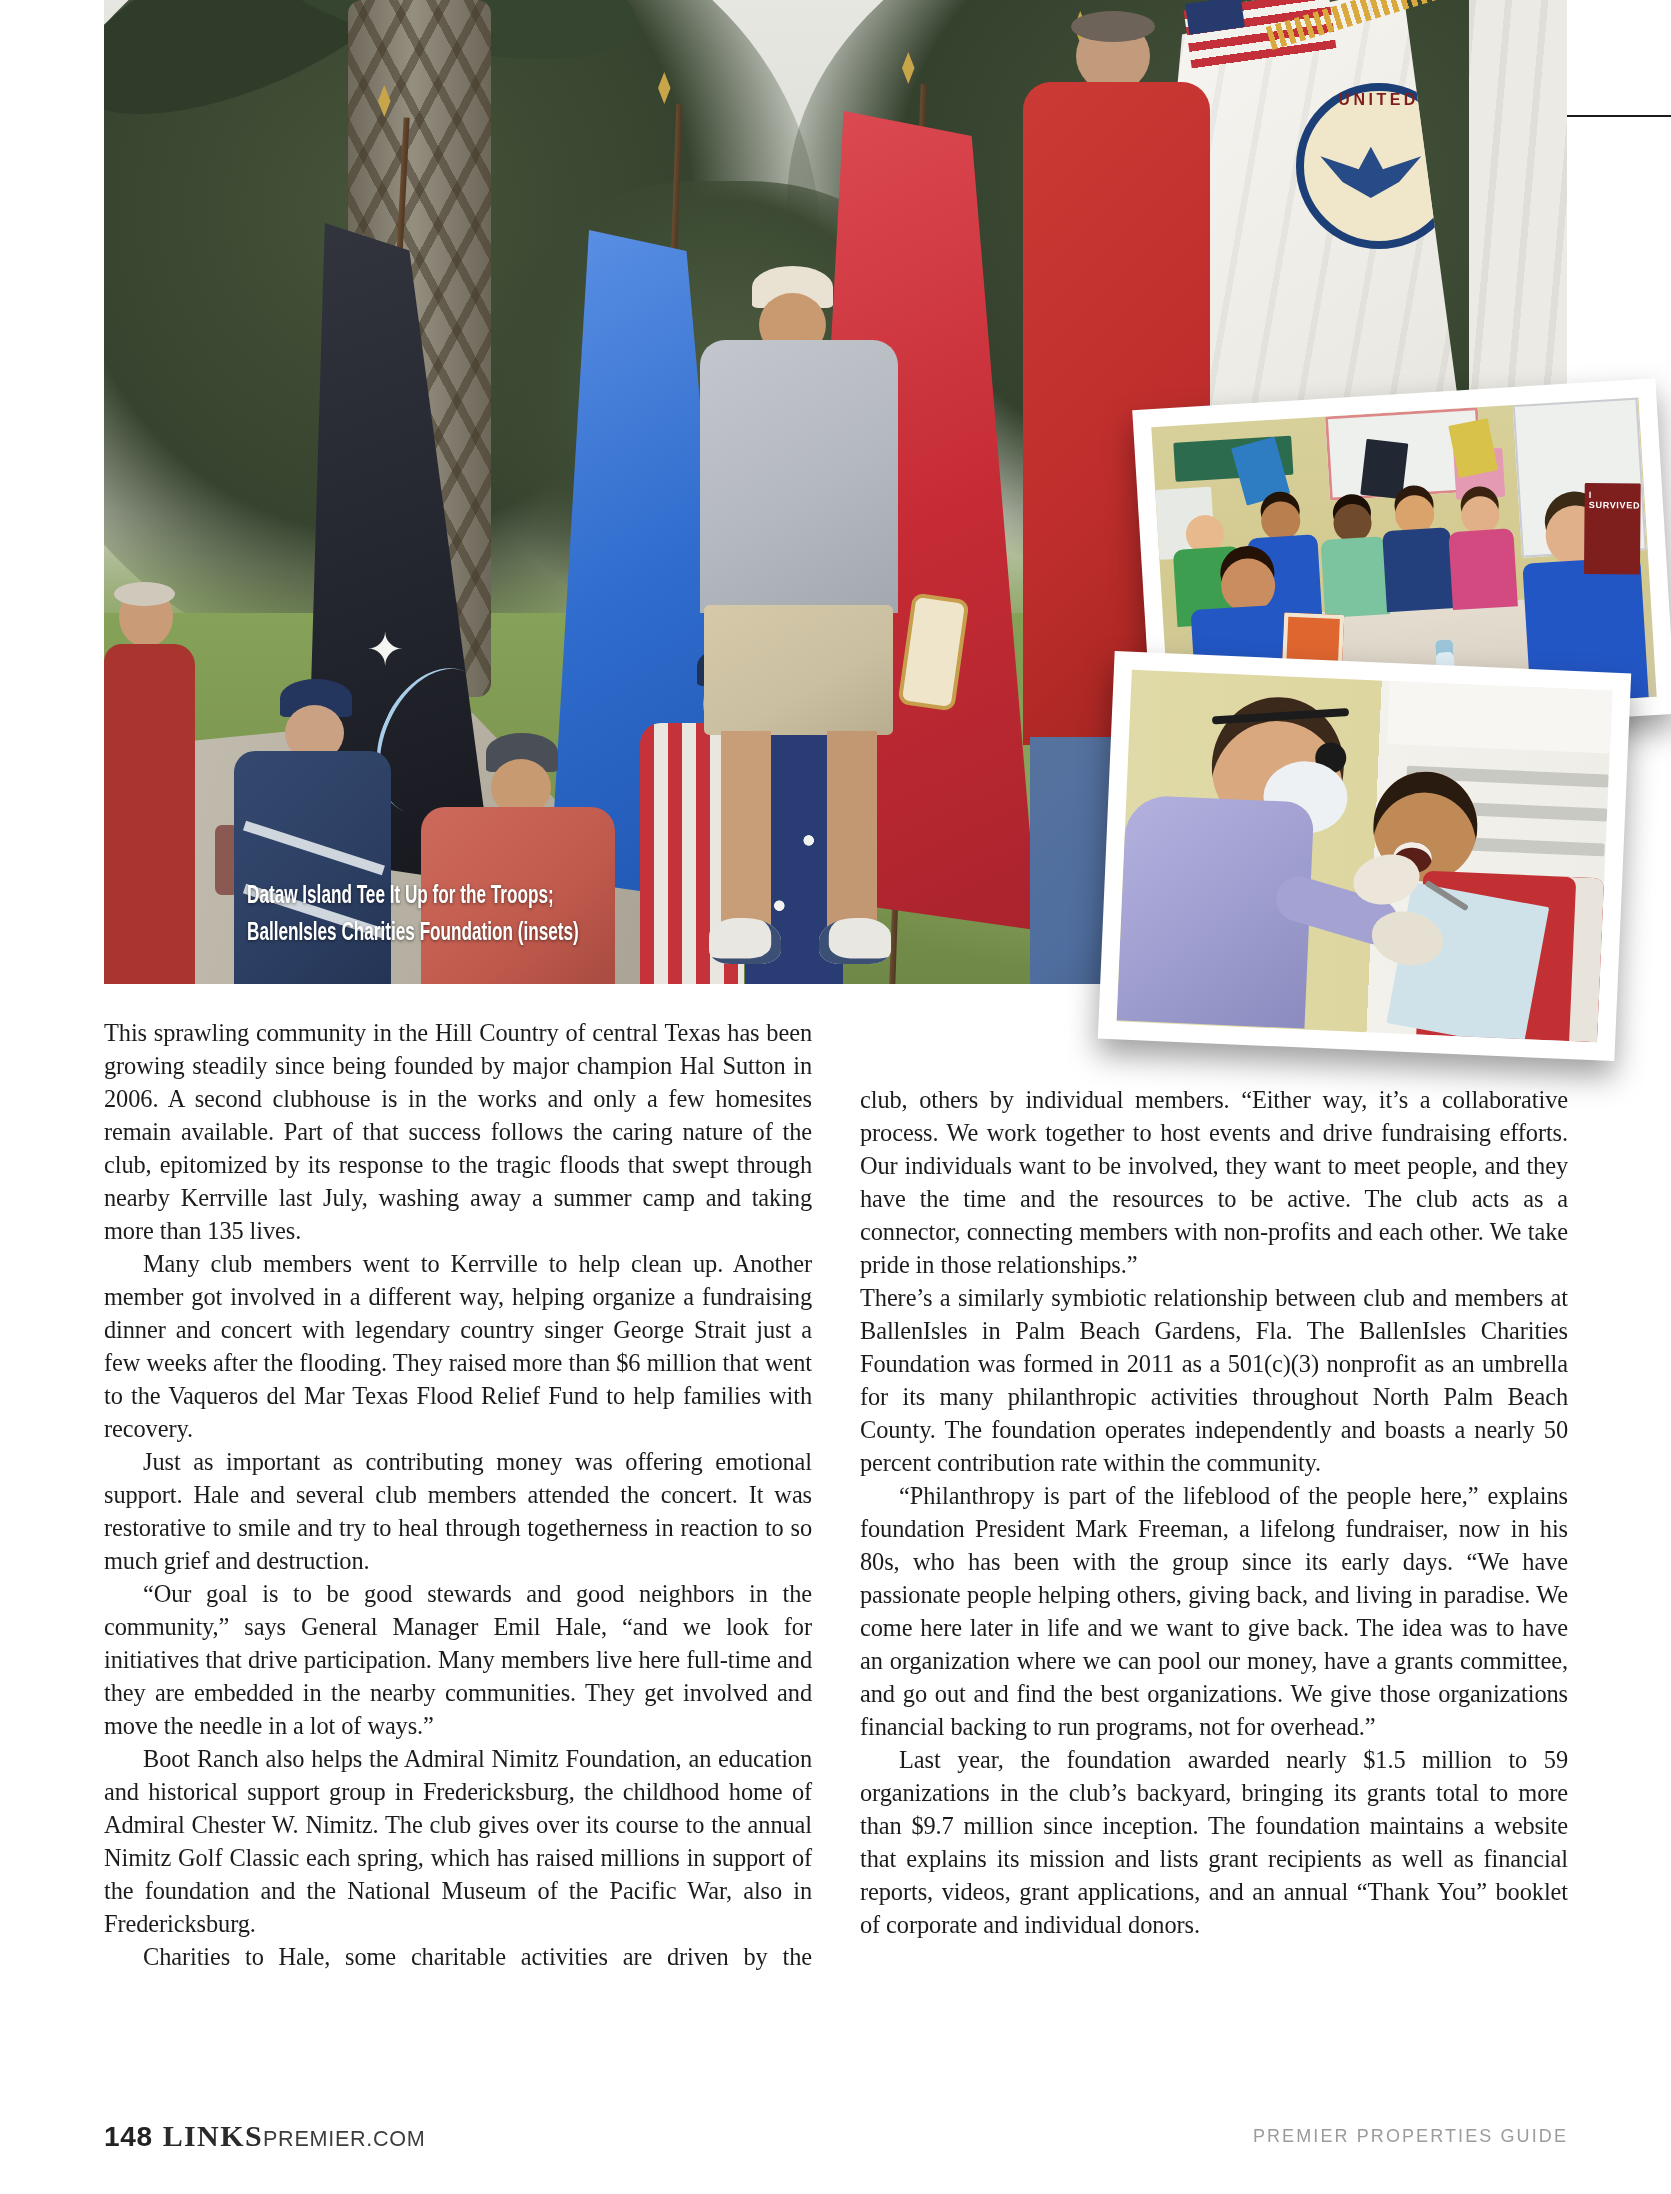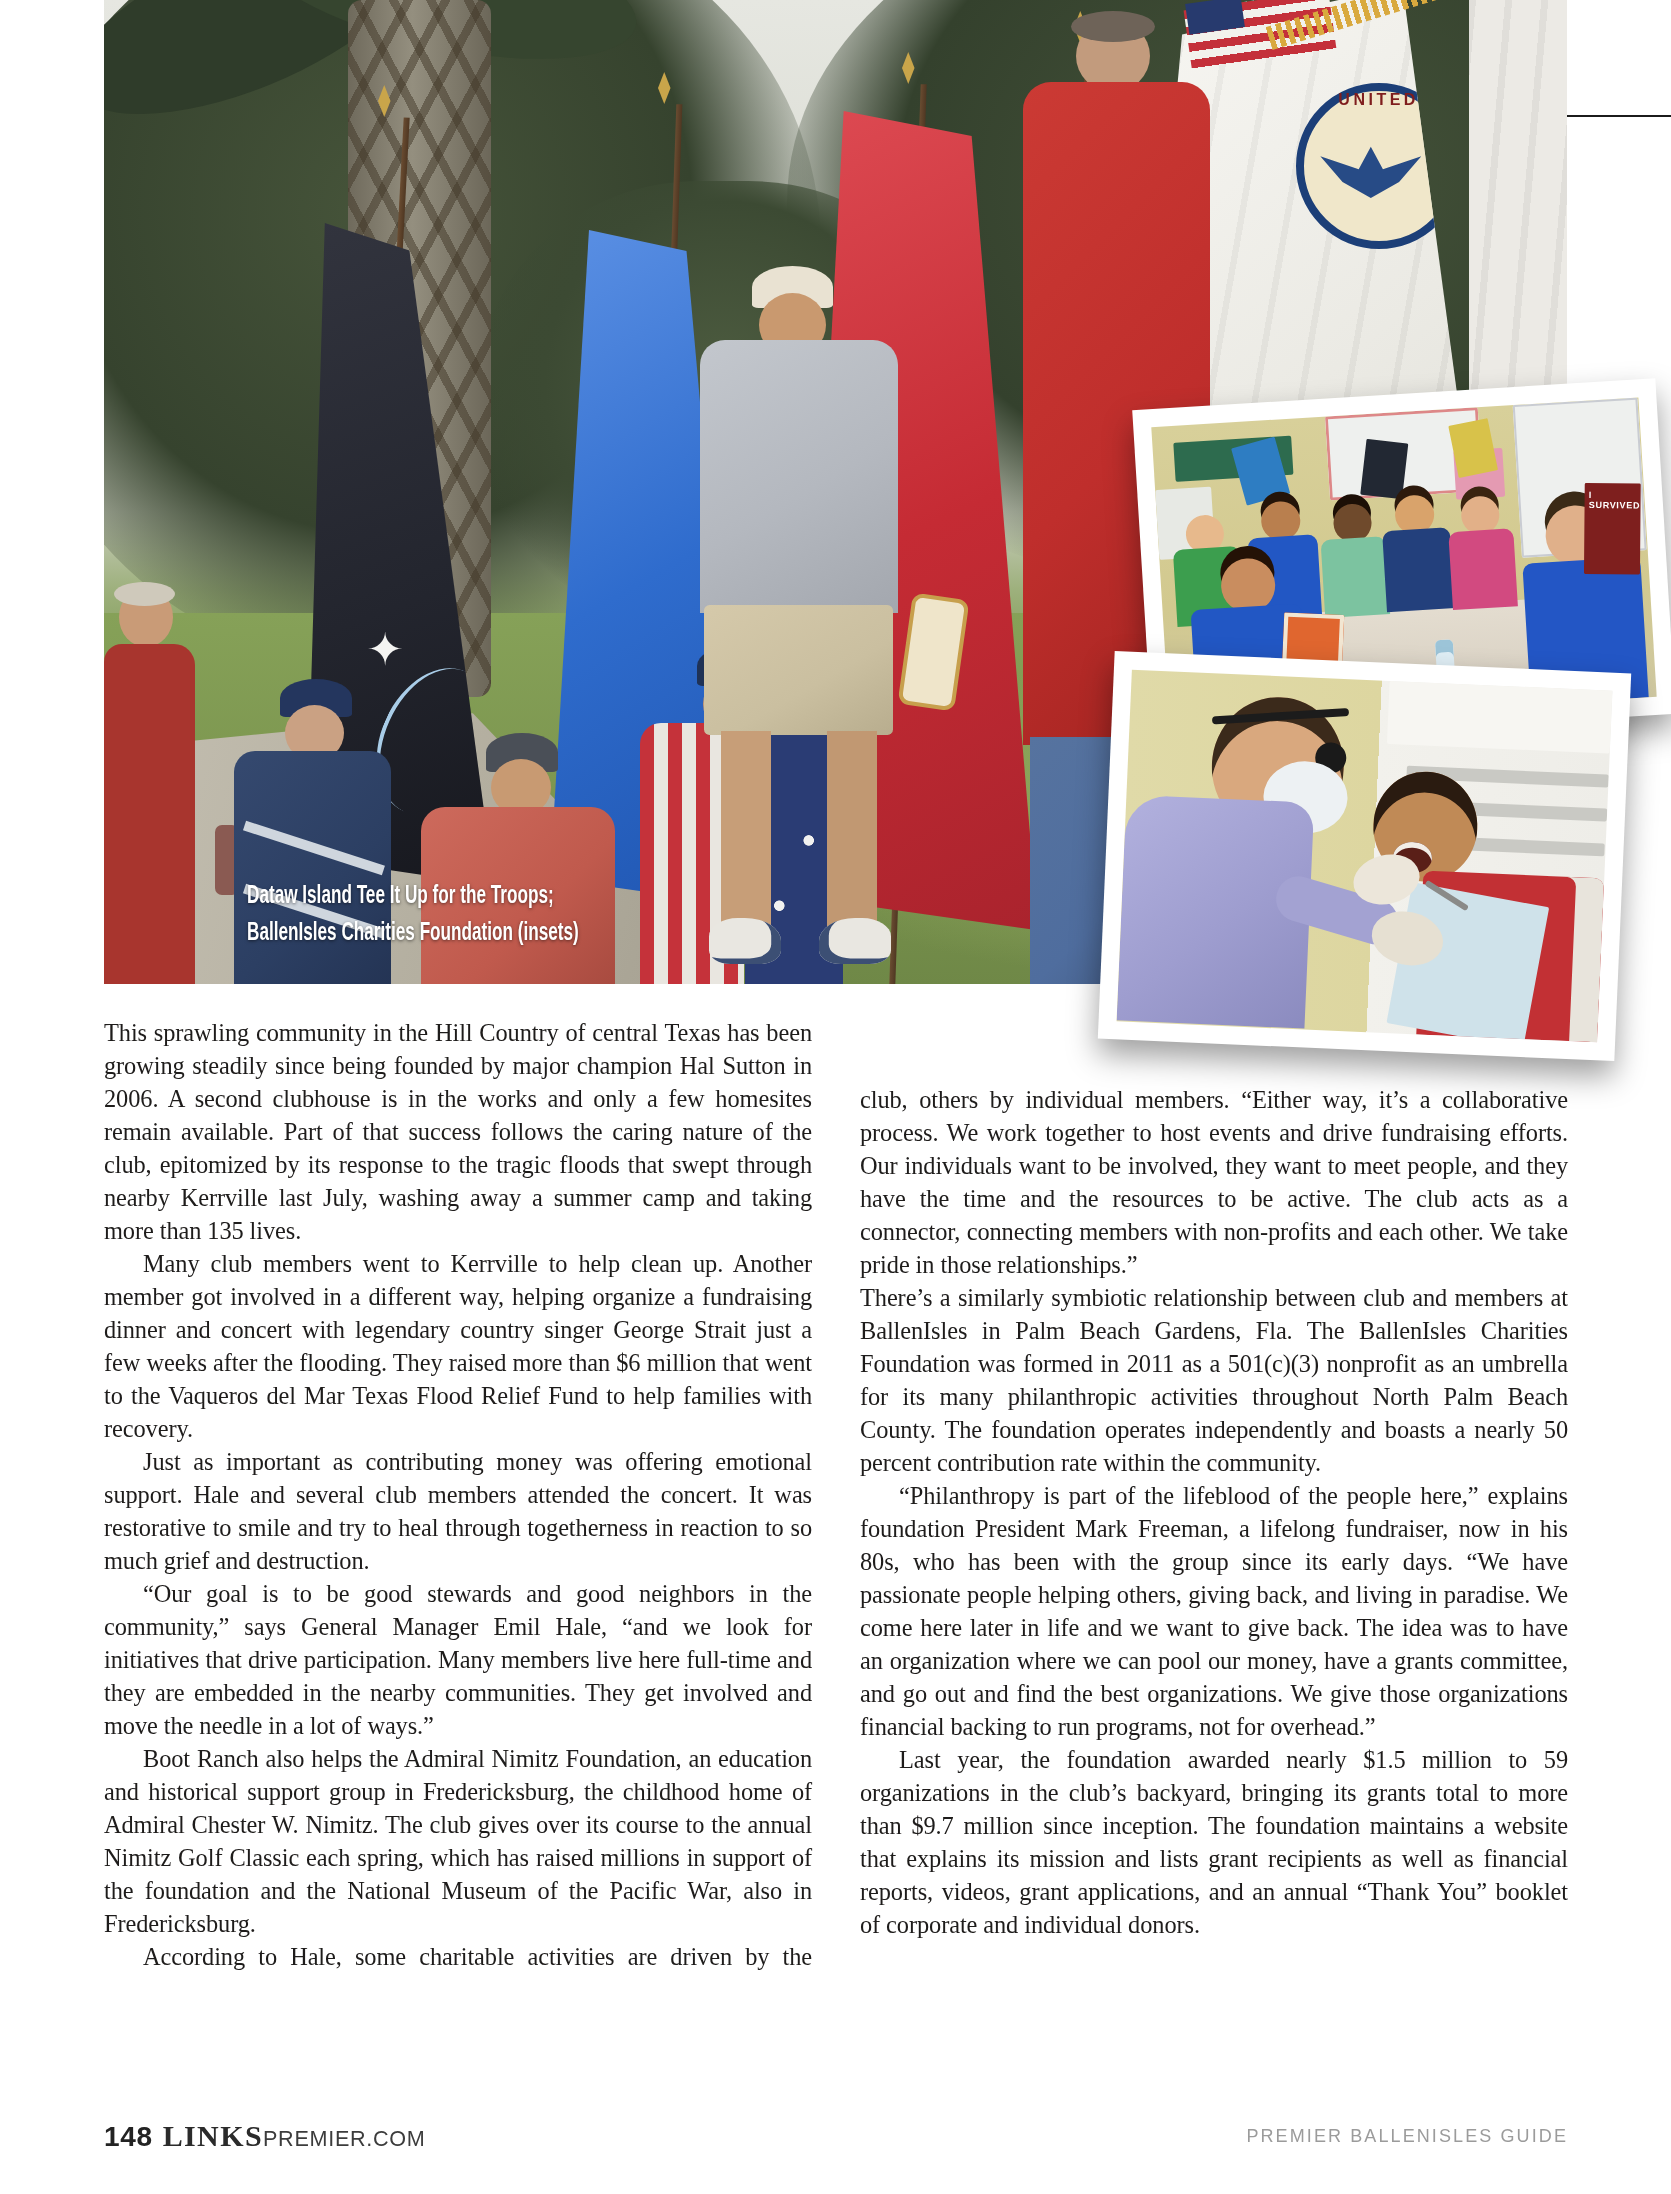--- a/index.html
+++ b/index.html
@@ -270,27 +270,27 @@
 </div>
 
 <div class="abs" id="corner-line"></div>
 
 <div class="col" id="col-left">
   <p>This sprawling community in the Hill Country of central Texas has been growing steadily since being founded by major champion Hal Sutton in 2006. A second clubhouse is in the works and only a few homesites remain available. Part of that success follows the caring nature of the club, epitomized by its response to the tragic floods that swept through nearby Kerrville last July, washing away a summer camp and taking more than 135 lives.</p>
   <p class="indent">Many club members went to Kerrville to help clean up. Another member got involved in a different way, helping organize a fundraising dinner and concert with legendary country singer George Strait just a few weeks after the flooding. They raised more than $6 million that went to the Vaqueros del Mar Texas Flood Relief Fund to help families with recovery.</p>
   <p class="indent">Just as important as contributing money was offering emotional support. Hale and several club members attended the concert. It was restorative to smile and try to heal through togetherness in reaction to so much grief and destruction.</p>
   <p class="indent">“Our goal is to be good stewards and good neighbors in the community,” says General Manager Emil Hale, “and we look for initiatives that drive participation. Many members live here full-time and they are embedded in the nearby communities. They get involved and move the needle in a lot of ways.”</p>
   <p class="indent">Boot Ranch also helps the Admiral Nimitz Foundation, an education and historical support group in Fredericksburg, the childhood home of Admiral Chester W. Nimitz. The club gives over its course to the annual Nimitz Golf Classic each spring, which has raised millions in support of the foundation and the National Museum of the Pacific War, also in Fredericksburg.</p>
-  <p class="indent fill">According to Hale, some charitable activities are driven by the</p>
+  <p class="indent fill">Charities to Hale, some charitable activities are driven by the</p>
 </div>
 
 <div class="col" id="col-right">
   <p>club, others by individual members. “Either way, it’s a collaborative process. We work together to host events and drive fundraising efforts. Our individuals want to be involved, they want to meet people, and they have the time and the resources to be active. The club acts as a connector, connecting members with non-profits and each other. We take pride in those relationships.”</p>
   <p>There’s a similarly symbiotic relationship between club and members at BallenIsles in Palm Beach Gardens, Fla. The BallenIsles Charities Foundation was formed in 2011 as a 501(c)(3) nonprofit as an umbrella for its many philanthropic activities throughout North Palm Beach County. The foundation operates independently and boasts a nearly 50 percent contribution rate within the community.</p>
   <p class="indent">“Philanthropy is part of the lifeblood of the people here,” explains foundation President Mark Freeman, a lifelong fundraiser, now in his 80s, who has been with the group since its early days. “We have passionate people helping others, giving back, and living in paradise. We come here later in life and we want to give back. The idea was to have an organization where we can pool our money, have a grants committee, and go out and find the best organizations. We give those organizations financial backing to run programs, not for overhead.”</p>
   <p class="indent">Last year, the foundation awarded nearly $1.5 million to 59 organizations in the club’s backyard, bringing its grants total to more than $9.7 million since inception. The foundation maintains a website that explains its mission and lists grant recipients as well as financial reports, videos, grant applications, and an annual “Thank You” booklet of corporate and individual donors.</p>
 </div>
 
 <div class="abs" id="footer-left">
   <span class="num">148</span><span class="brand">LINKS</span><span class="suffix">PREMIER.COM</span>
 </div>
-<div class="abs" id="footer-right">PREMIER BALLENISLES GUIDE</div>
+<div class="abs" id="footer-right">PREMIER PROPERTIES GUIDE</div>
 
 
 </body></html>

